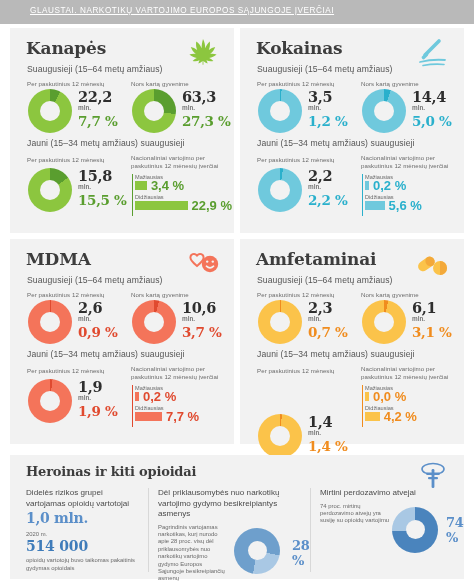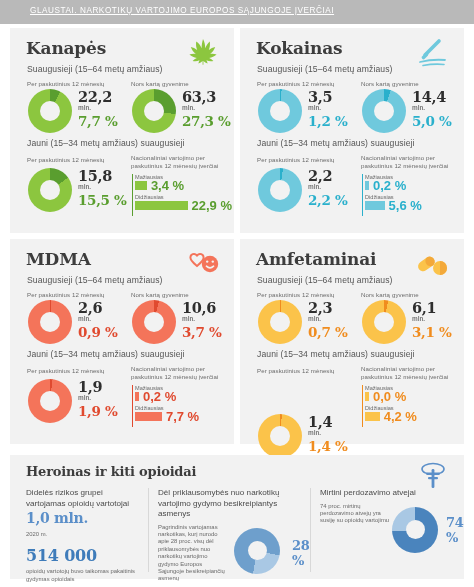--- a/index.html
+++ b/index.html
@@ -100,21 +100,21 @@
   .hero-icon{ position:absolute; right:16px; top:6px; width:30px; height:30px; }
   .hcol{ position:absolute; top:33px; }
   .hlead{ font-size:8.1px; color:#4b4b4b; line-height:10.5px; }
   .hbig{
     font-family:"DejaVu Serif", serif; font-weight:700;
     font-size:14px; color:#5b8fc9; letter-spacing:-.3px; margin-top:1px;
   }
   .hsmall{ font-size:5.9px; color:#6a6a6a; margin-top:5px; }
   .hbig2{
     font-family:"DejaVu Serif", serif; font-weight:700;
-    font-size:16px; color:#3f7cba; letter-spacing:-.2px; margin-top:9px;
+    font-size:14px; color:#3f7cba; letter-spacing:-.2px; margin-top:1px;
   }
   .hfoot{ font-size:5.9px; color:#6a6a6a; line-height:7.6px; margin-top:3px; }
   .hhead{ font-size:8.1px; color:#4b4b4b; line-height:10.5px; }
   .hbody{ font-size:5.9px; color:#6a6a6a; line-height:7.4px; margin-top:4px; width:70px;}
   .hpct{
     font-family:"DejaVu Serif", serif; font-weight:700;
     font-size:13px; color:#5b8fc9; letter-spacing:-.3px;
   }
   .hdonut{ position:absolute; width:46px; height:46px; border-radius:50%; }
   .hdonut::after{

